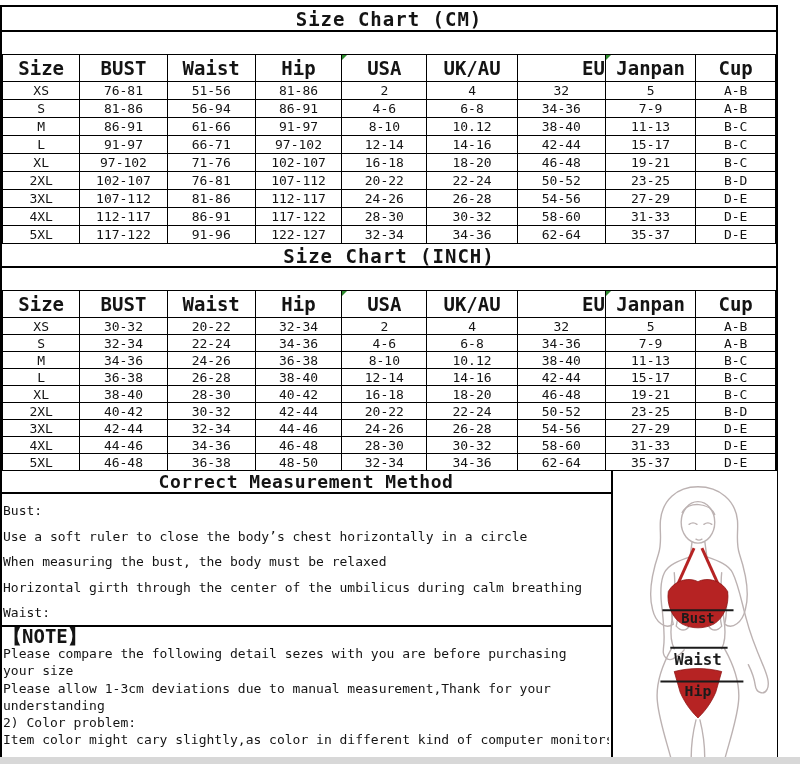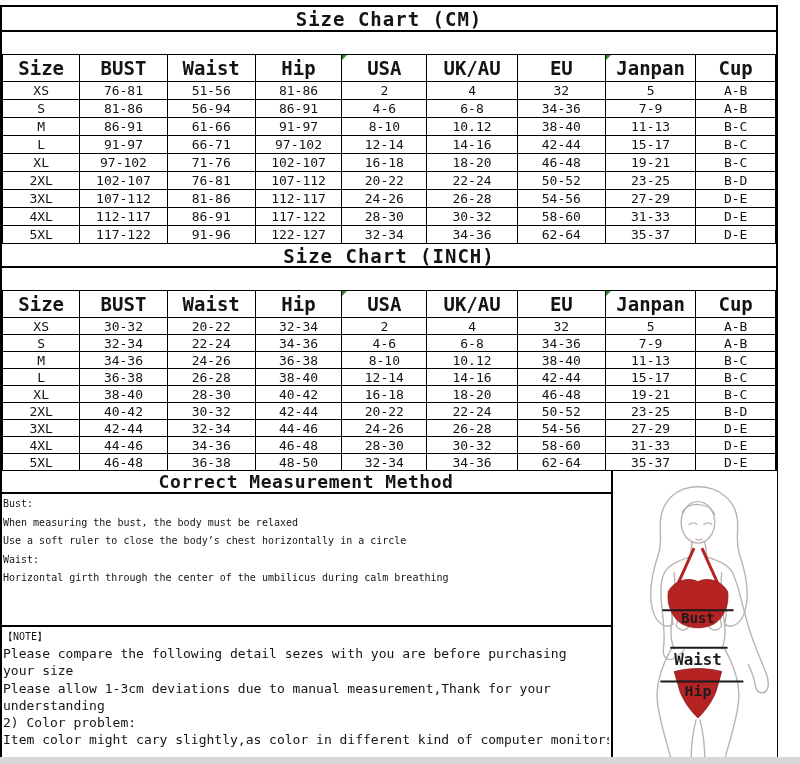--- a/index.html
+++ b/index.html
@@ -10,31 +10,31 @@
   .chart-title{height:25px;line-height:24px;text-align:center;font-weight:bold;font-size:19px;
                border-bottom:2px solid #000;letter-spacing:1px;}
   .chart-title.second{height:24px;border-top:0;}
   table{width:100%;border-collapse:collapse;table-layout:fixed;margin-top:22px;}
   th,td{border:1.5px solid #000;text-align:center;padding:0;overflow:hidden;white-space:nowrap;}
   th{font-size:19px;height:27px;font-weight:bold;position:relative;}
   td{font-size:13px;height:18px;font-weight:normal;}
   table.inch td{height:17px;}
   th:nth-child(1){width:10%;} th:nth-child(2){width:11.3%;} th:nth-child(3){width:11.4%;}
   th:nth-child(4){width:11.2%;} th:nth-child(5){width:11%;} th:nth-child(6){width:11.7%;}
-  th:nth-child(7){width:11.4%;} th:nth-child(8){width:11.7%;} th:nth-child(9){width:10.3%;}
+  th:nth-child(7){width:11.4%;text-align:right;} th:nth-child(8){width:11.7%;} th:nth-child(9){width:10.3%;}
   th.marker::before{content:"";position:absolute;left:0;top:0;width:0;height:0;
      border-left:5px solid var(--marker,#2e8b2e);border-bottom:5px solid transparent;}
   .bottom{display:flex;height:330px;justify-content:center;}
   .text-panel{width:612px;border-right:2px solid #000;display:flex;flex-direction:column;}
   .method-title{height:23px;line-height:22px;text-align:center;font-weight:bold;font-size:18px;
                 border-bottom:2px solid #000;letter-spacing:.5px;}
   .method-box{height:133px;border-bottom:2px solid #000;padding:1px 2px 0 2px;overflow:hidden;}
-  .method-box .tline{font-size:10px;line-height:18.6px;}
+  .method-box .tline{font-size:13px;line-height:18.6px;margin-top:7px;}
   .note-box{flex:1;padding:1px 2px 0 2px;overflow:hidden;}
-  .note-heading{font-weight:normal;font-size:10px;line-height:17.2px;}
+  .note-heading{font-weight:bold;font-size:19px;line-height:17.2px;}
   .note-box .tline{font-size:13px;line-height:17.2px;}
   .tline{white-space:pre;overflow:hidden;}
   .figure-panel{flex:1;background:#fff;display:flex;align-items:flex-start;justify-content:center;}
   .outline{fill:none;stroke:#bcb2b2;stroke-width:1.4;stroke-linecap:round;}
   .fillwhite{fill:#ffffff;stroke:#bcb2b2;stroke-width:1.4;}
   .bikini{fill:var(--bikini,#b62323);stroke:#8e1414;stroke-width:.8;}
   .strap{stroke:var(--bikini,#b62323);stroke-width:3;fill:none;}
   .mline{stroke:#1b1b1b;stroke-width:2;}
   .flabel{font-family:"DejaVu Sans Mono","Liberation Mono",monospace;font-weight:bold;fill:#1b1b1b;}
   .edge-strip{position:absolute;left:0;top:757px;width:800px;height:7px;background:#d8d8d8;}
@@ -278,24 +278,24 @@
           <td>D-E</td>
         </tr>
       </tbody>
     </table>
 
   <div class="bottom">
     <div class="text-panel">
       <div class="method-title">Correct Measurement Method</div>
       <div class="method-box">
           <div class="tline">Bust:</div>
+          <div class="tline">Use a soft ruler to close the body’s chest horizontally in a circle</div>
           <div class="tline">When measuring the bust, the body must be relaxed</div>
-          <div class="tline">Use a soft ruler to close the body’s chest horizontally in a circle</div>
+          <div class="tline">Horizontal girth through the center of the umbilicus during calm breathing</div>
           <div class="tline">Waist:</div>
-          <div class="tline">Horizontal girth through the center of the umbilicus during calm breathing</div>
         </div>
       <div class="note-box">
         <div class="note-heading">【NOTE】</div>
         <div>
             <div class="tline">Please compare the following detail sezes with you are before purchasing</div>
             <div class="tline">your size</div>
             <div class="tline">Please allow 1-3cm deviations due to manual measurement,Thank for your</div>
             <div class="tline">understanding</div>
             <div class="tline">2) Color problem:</div>
             <div class="tline">Item color might cary slightly,as color in different kind of computer monitors</div>

